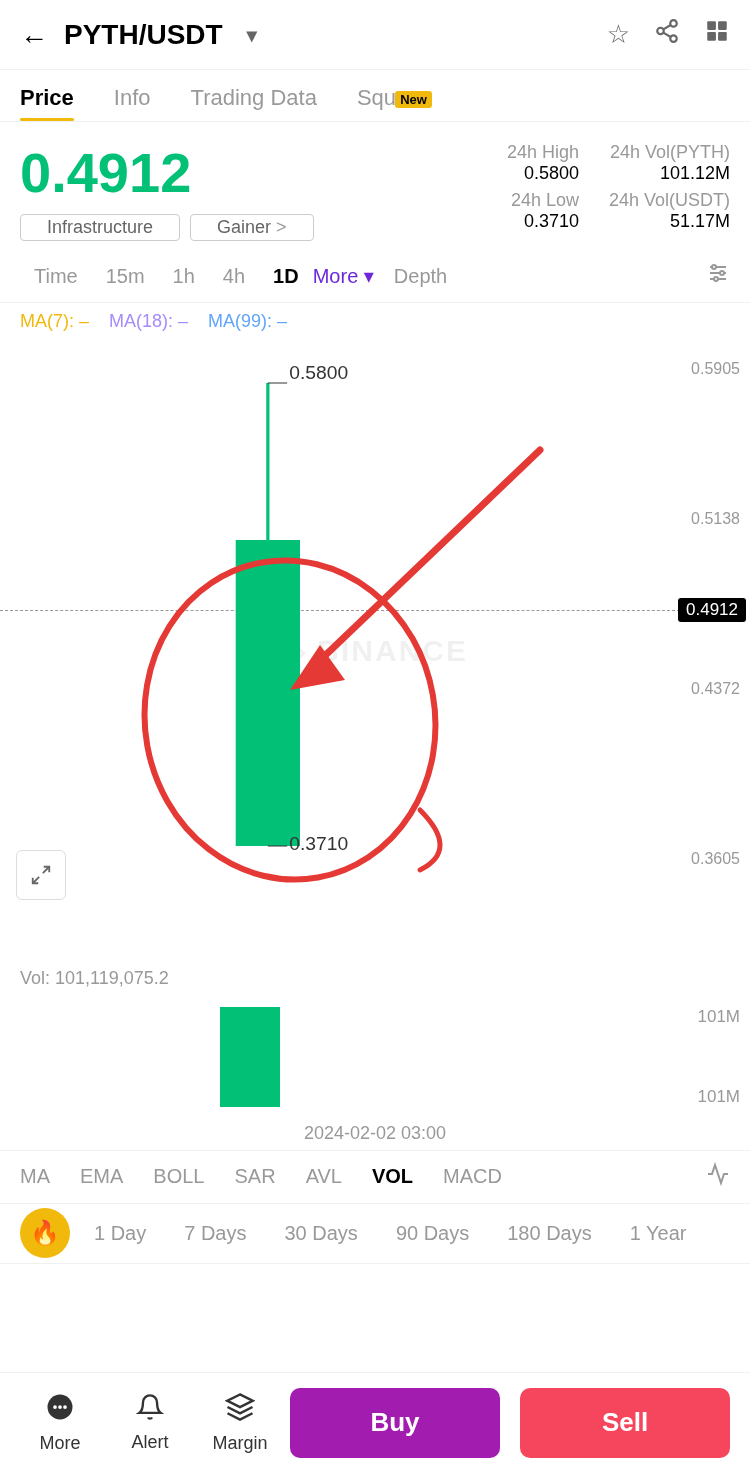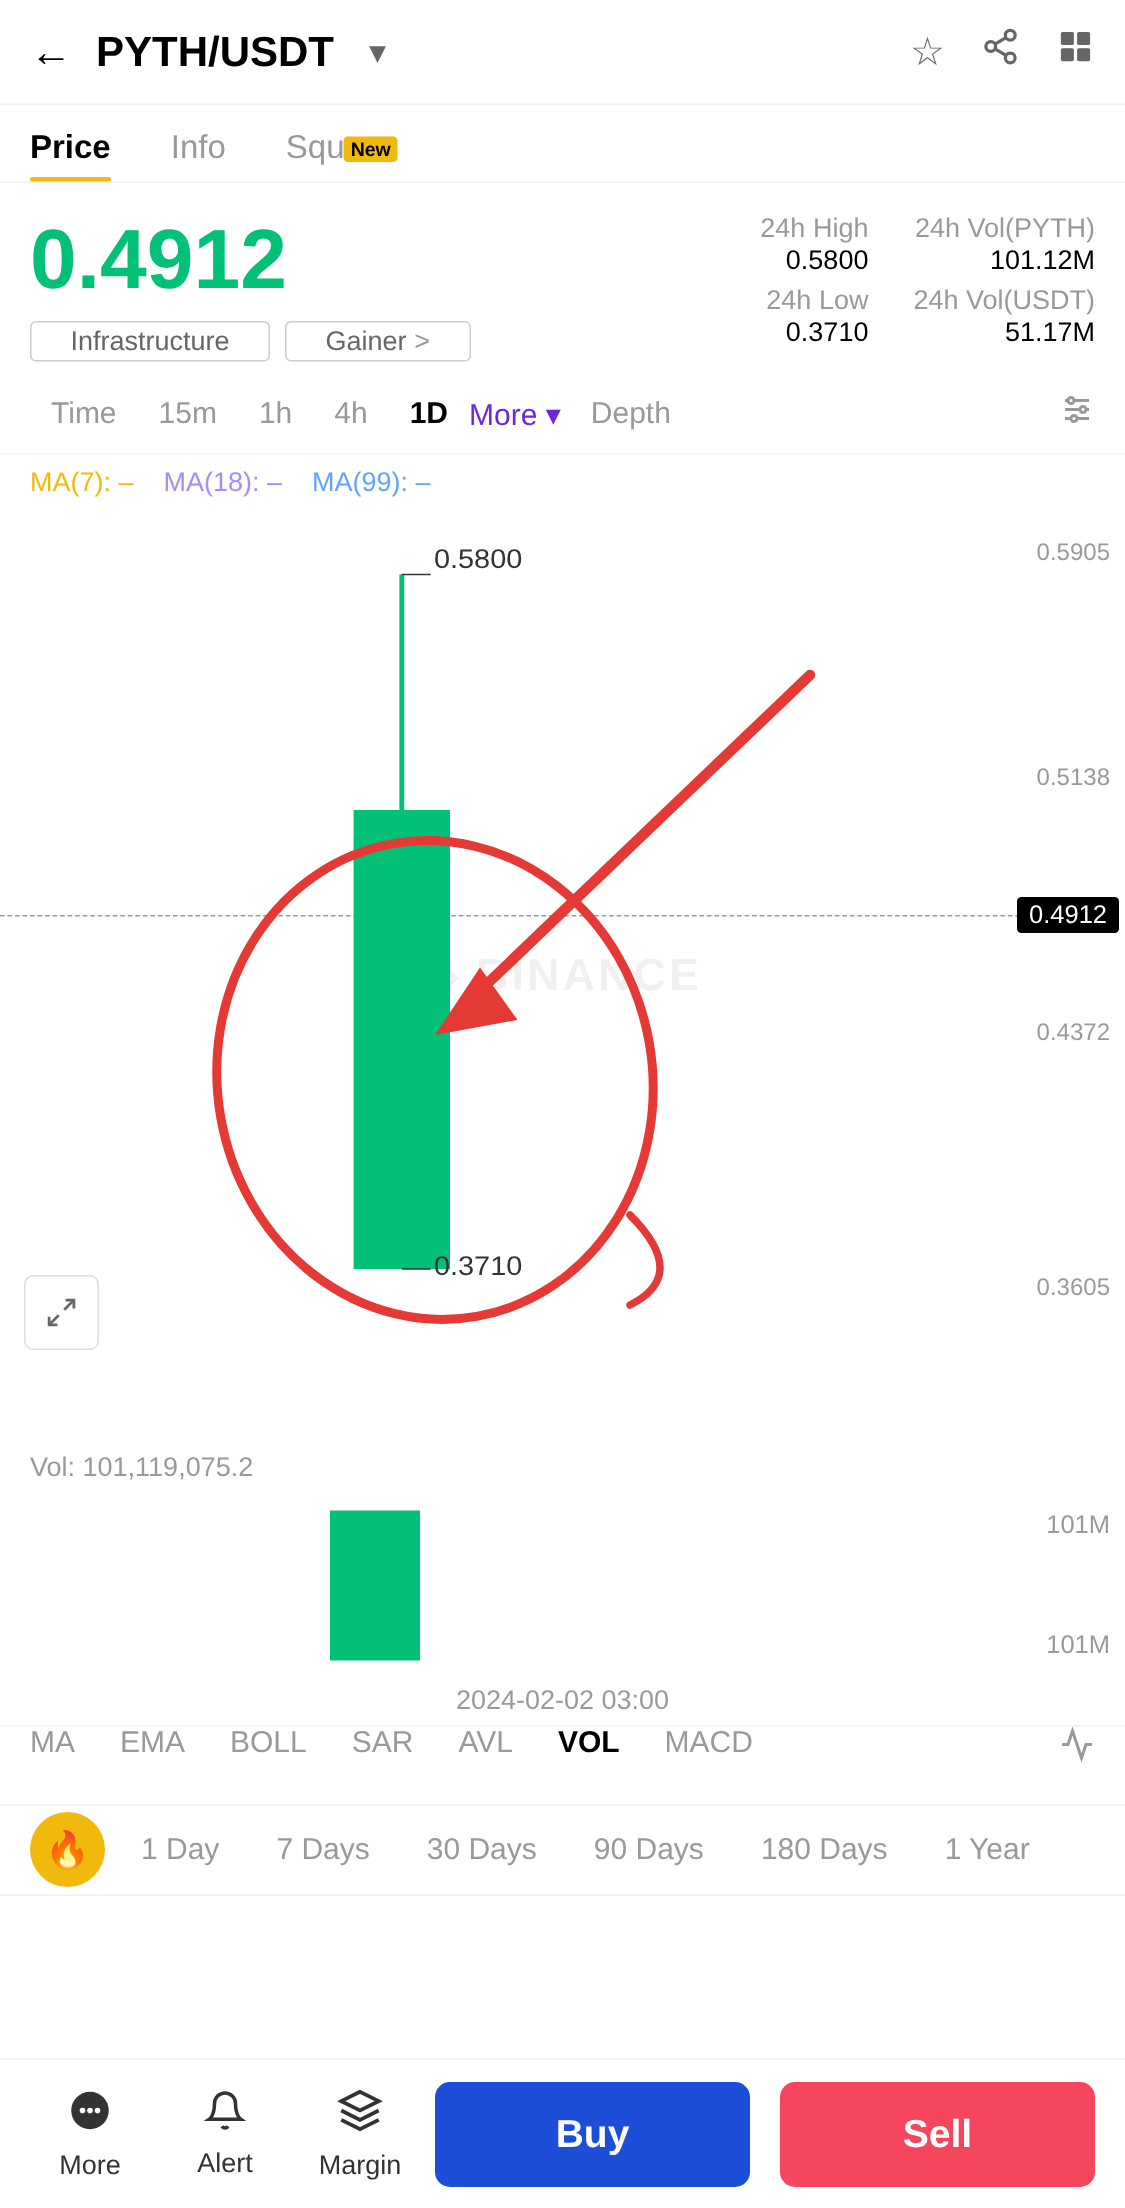--- a/index.html
+++ b/index.html
@@ -290,21 +290,21 @@
     .date-label {
       text-align: center;
       font-size: 18px;
       color: #999;
       padding: 6px 0;
     }
 
     
     .indicator-bar {
       display: flex;
-      align-items: flex-start;
+      align-items: center;
       padding: 0 20px;
       border-top: 1px solid #f0f0f0;
       border-bottom: 1px solid #f0f0f0;
       height: 54px;
       gap: 30px;
       overflow-x: auto;
     }
     .ind-btn {
       font-size: 20px;
       color: #999;
@@ -377,21 +377,21 @@
       font-size: 28px;
       color: #333;
     }
     .nav-label {
       font-size: 18px;
       color: #333;
     }
     .buy-btn {
       flex: 1;
       height: 70px;
-      background: #1d4ed8;
+      background: #a21caf;
       color: #fff;
       border: none;
       border-radius: 10px;
       font-size: 26px;
       font-weight: bold;
       cursor: pointer;
       margin-left: 0;
     }
     .sell-btn {
       flex: 1;
@@ -447,20 +447,23 @@
   </div>
 </div>
 
 <div class="tabs">
   <div class="tab active">
     <span>Price</span>
   </div>
   <div class="tab">
     <span>Info</span>
   </div>
+  <div class="tab">
+    <span>Trading Data</span>
+  </div>
   <div class="tab square-tab">
     <span>Square</span>
     <span class="tab-new-badge">New</span>
   </div>
 </div>
 
 <div class="price-section">
   <div class="price-left">
     <div class="main-price">0.4912</div>
     <div class="tags">

